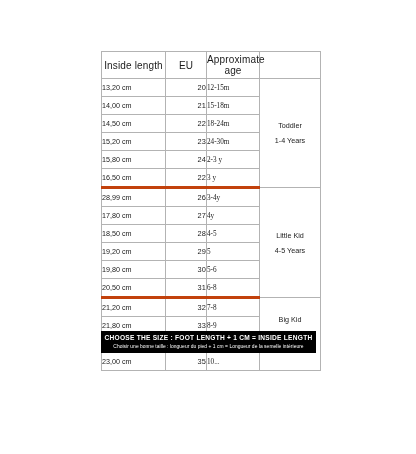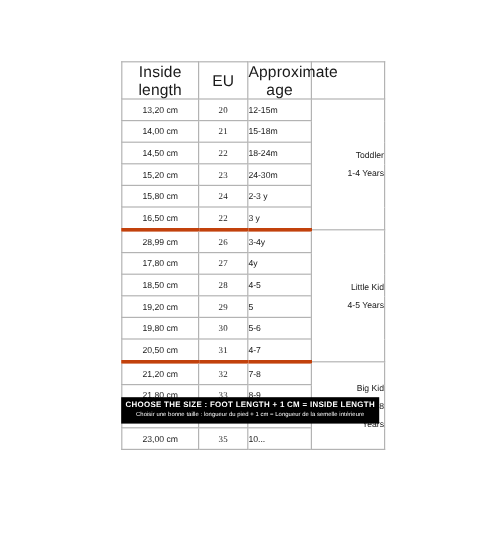--- a/index.html
+++ b/index.html
@@ -43,21 +43,21 @@
     font-weight: normal;
     vertical-align: middle;
     background: #ffffff;
   }
 
   
   .hdr th {
     background: #d9d9d9;
     border: 1px solid #c2c2c2;
     height: 26px;
-    font-size: 13px;
+    font-size: 10px;
     color: #1a1a1a;
     letter-spacing: .15px;
   }
   .hdr th.h-inside {
     text-align: center;
     width: 63px;
   }
   .hdr th.h-eu {
     width: 40px;
   }
@@ -70,36 +70,35 @@
     border-left: 1px solid #c2c2c2;
   }
 
   
   .r td {
     height: 17px;
     font-size: 7.2px;
     color: #1a1a1a;
   }
   td.c-inside {
-    text-align: center;
     padding-left: 2px;
   }
   td.c-eu {
-    text-align: center;
+    text-align: right;
     font-weight: bold;
     font-size: 7.4px;
     letter-spacing: .2px;
-    font-family: Liberation Serif, serif;
   }
   td.c-age {
     text-align: left;
     padding-left: 13px;
+    font-family: Liberation Serif, serif;
   }
   td.c-group {
-    text-align: right;
+    text-align: center;
     font-size: 7.2px;
     color: #1a1a1a;
     line-height: 15px;
   }
 
   
   tr.grp-end td {
     border-bottom: 3px solid #c2410c;
   }
 
@@ -212,21 +211,21 @@
           <td class="c-age">5</td>
         </tr>
         <tr class="r">
           <td class="c-inside">19,80 cm</td>
           <td class="c-eu">30</td>
           <td class="c-age">5-6</td>
         </tr>
         <tr class="r grp-end">
           <td class="c-inside">20,50 cm</td>
           <td class="c-eu">31</td>
-          <td class="c-age">4-7</td>
+          <td class="c-age">6-8</td>
         </tr>
 
         <tr class="r">
           <td class="c-inside">21,20 cm</td>
           <td class="c-eu">32</td>
           <td class="c-age">7-8</td>
           <td class="c-group" rowspan="4">
             <span class="grp-line">Big Kid</span>
             <span class="grp-line">More 8</span>
             <span class="grp-line">Years</span>

